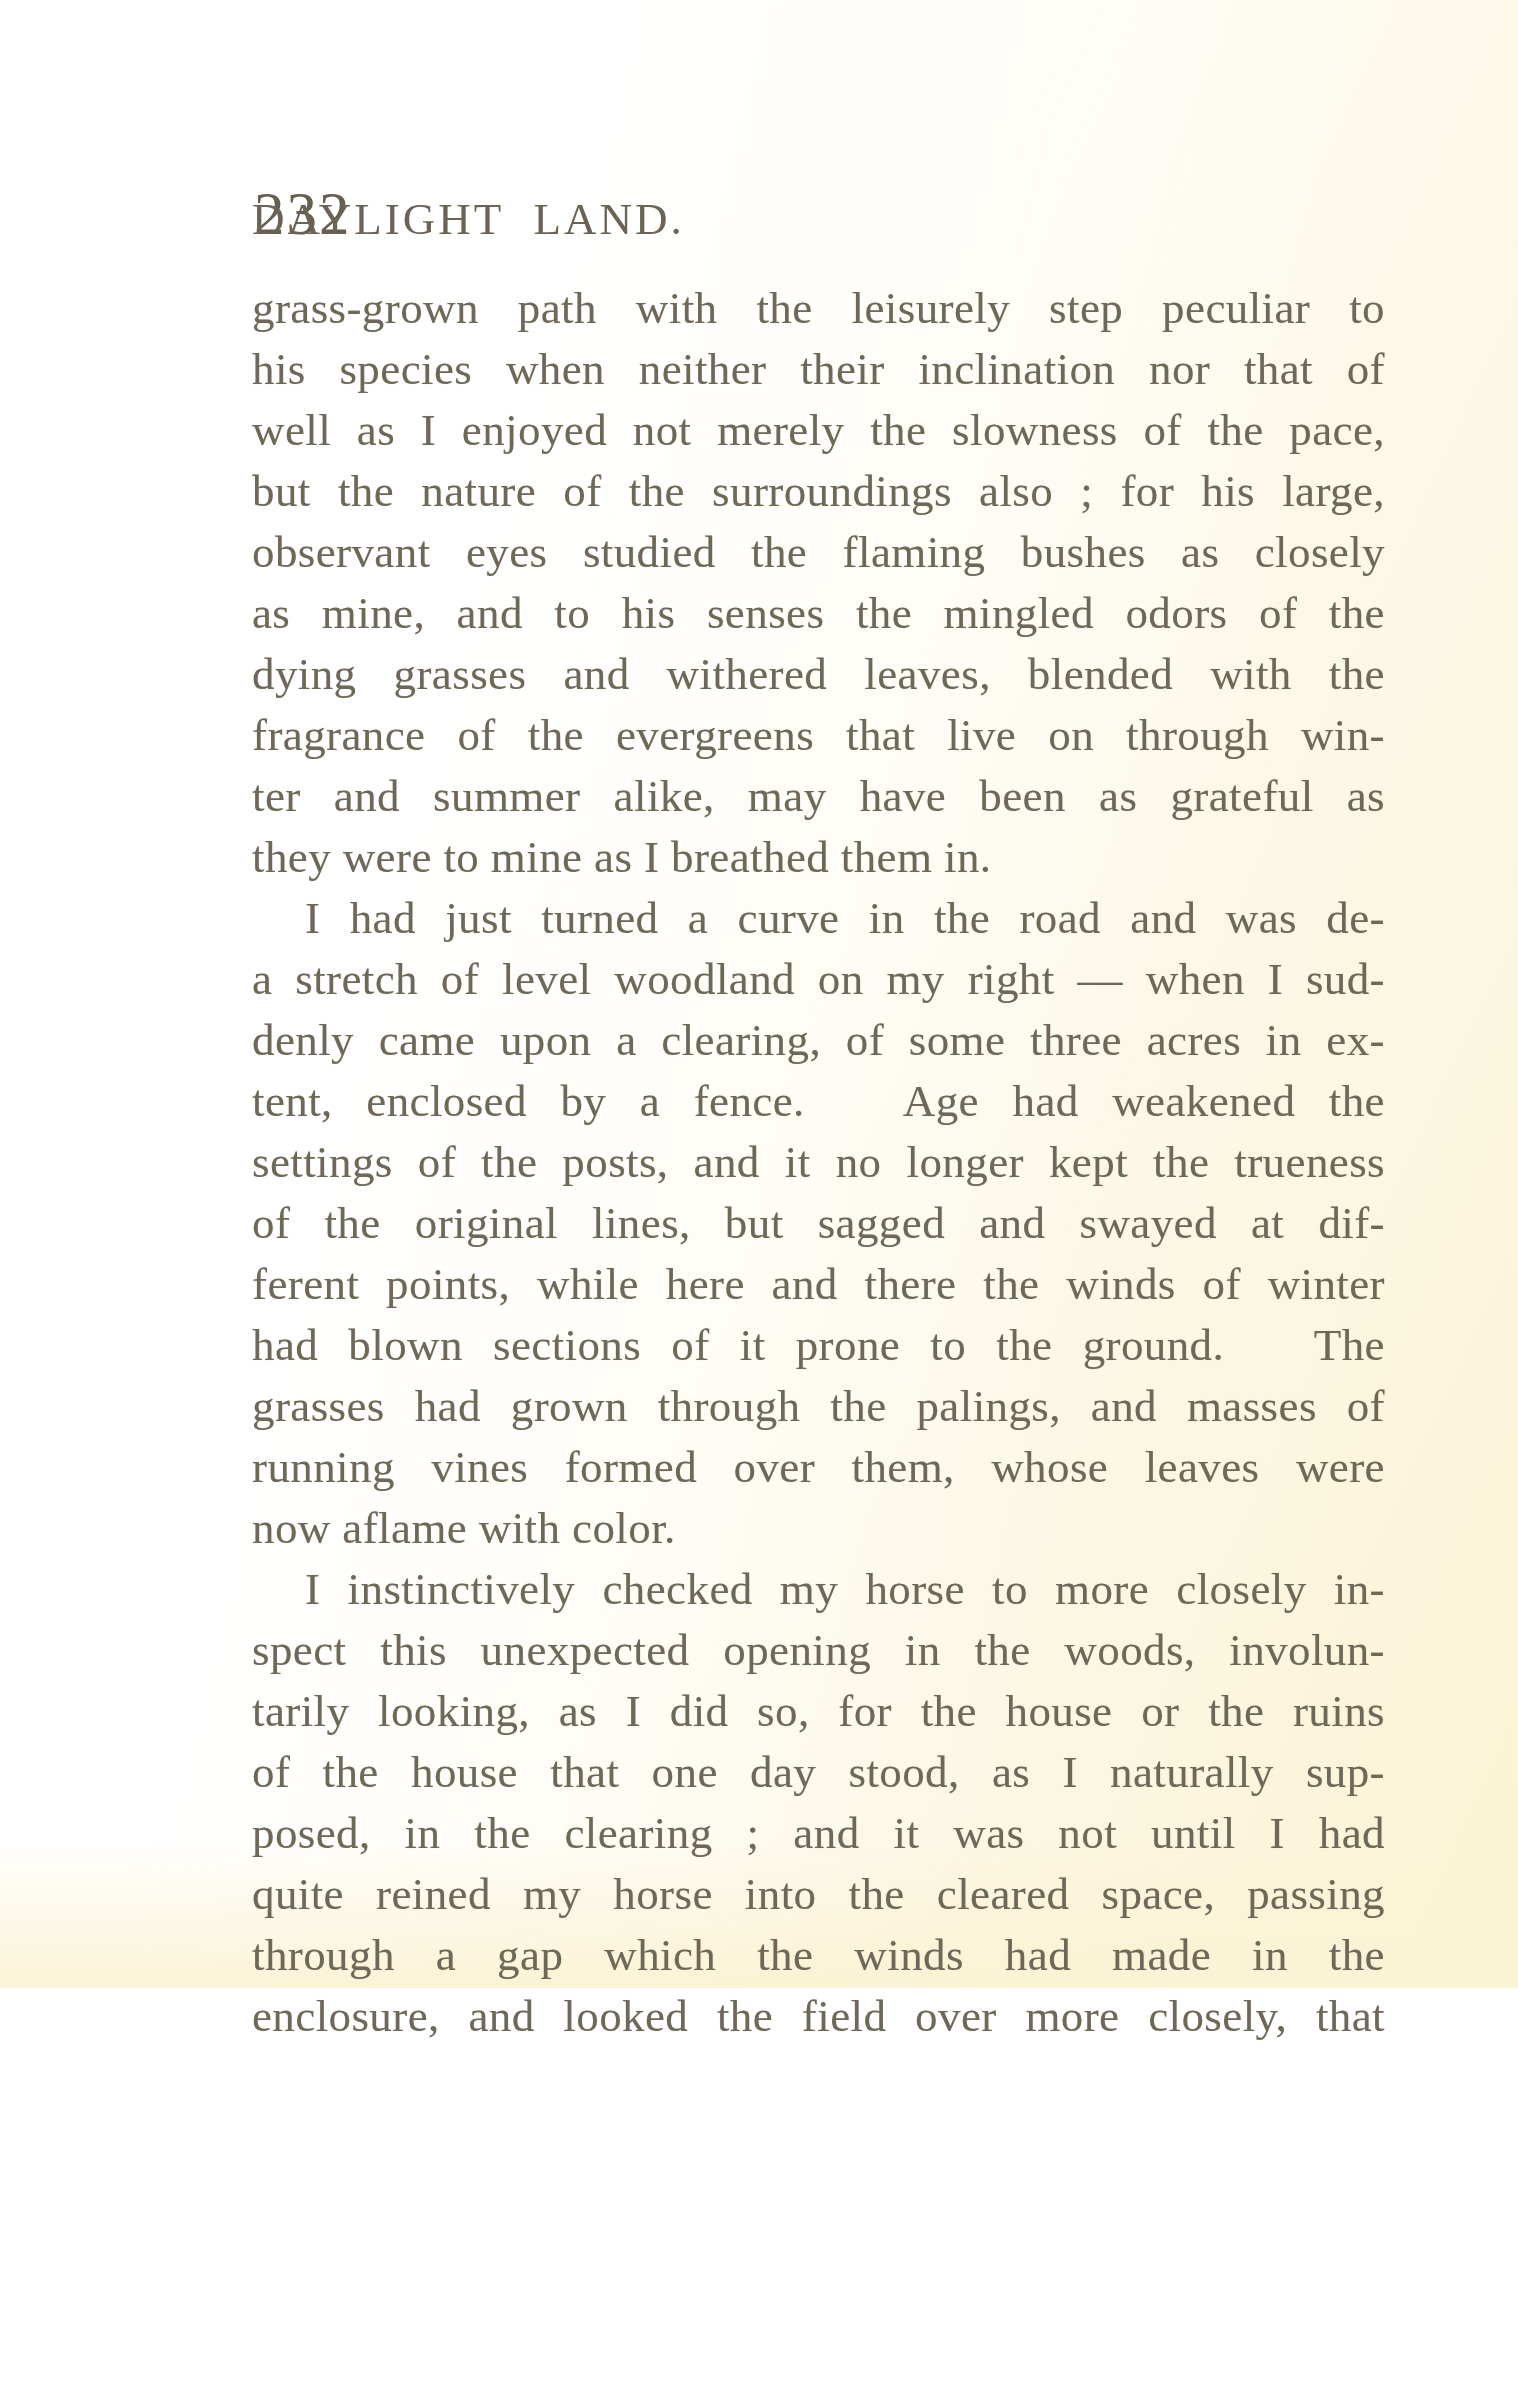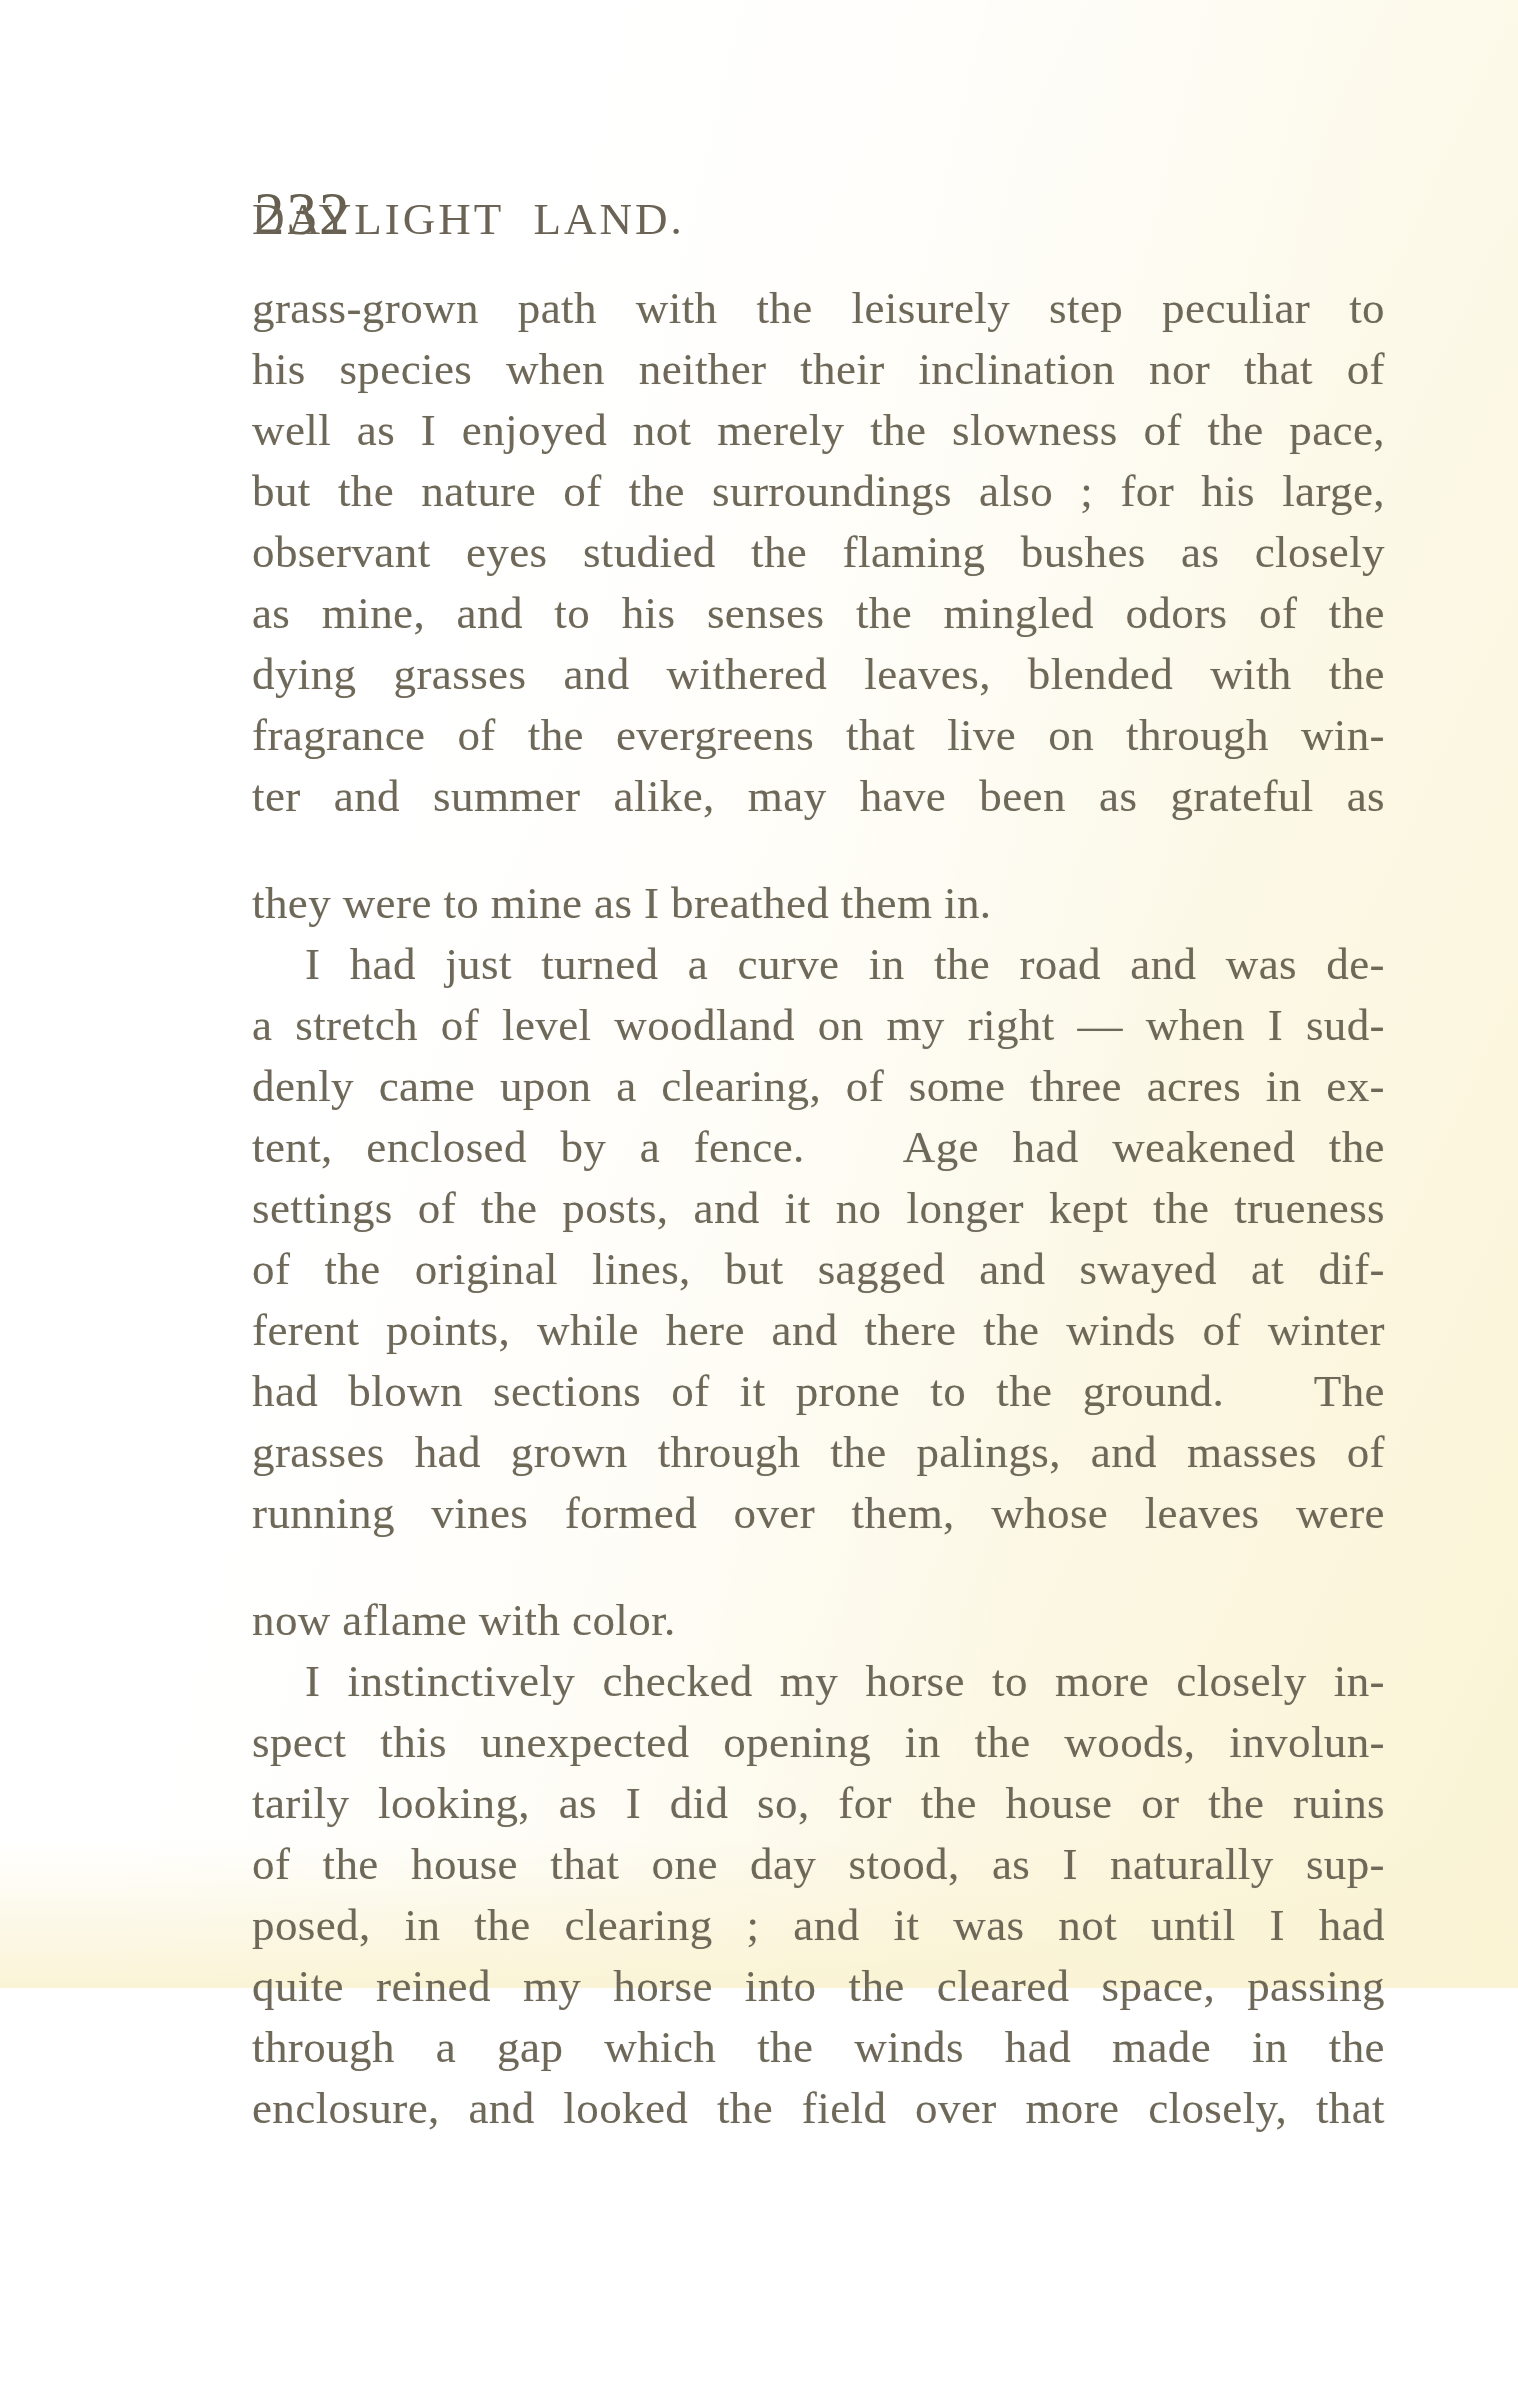--- a/index.html
+++ b/index.html
@@ -72,21 +72,20 @@
     line-height: 61px;
     letter-spacing: 0.4px;
     text-shadow: 0 0 1px rgba(110, 104, 89, 0.25);
   }
   .line.indent {
     text-indent: 53px;
   }
   .line.flush {
     text-align: center;
     text-align-last: left;
-    margin-top: 46px;
     -moz-text-align-last: left;
   }
 </style>
 </head>
 <body>
 
 <div class="page">
   <header class="running-head">
     <span class="folio">232</span>
     <span class="running-title">DAYLIGHT LAND.</span>

